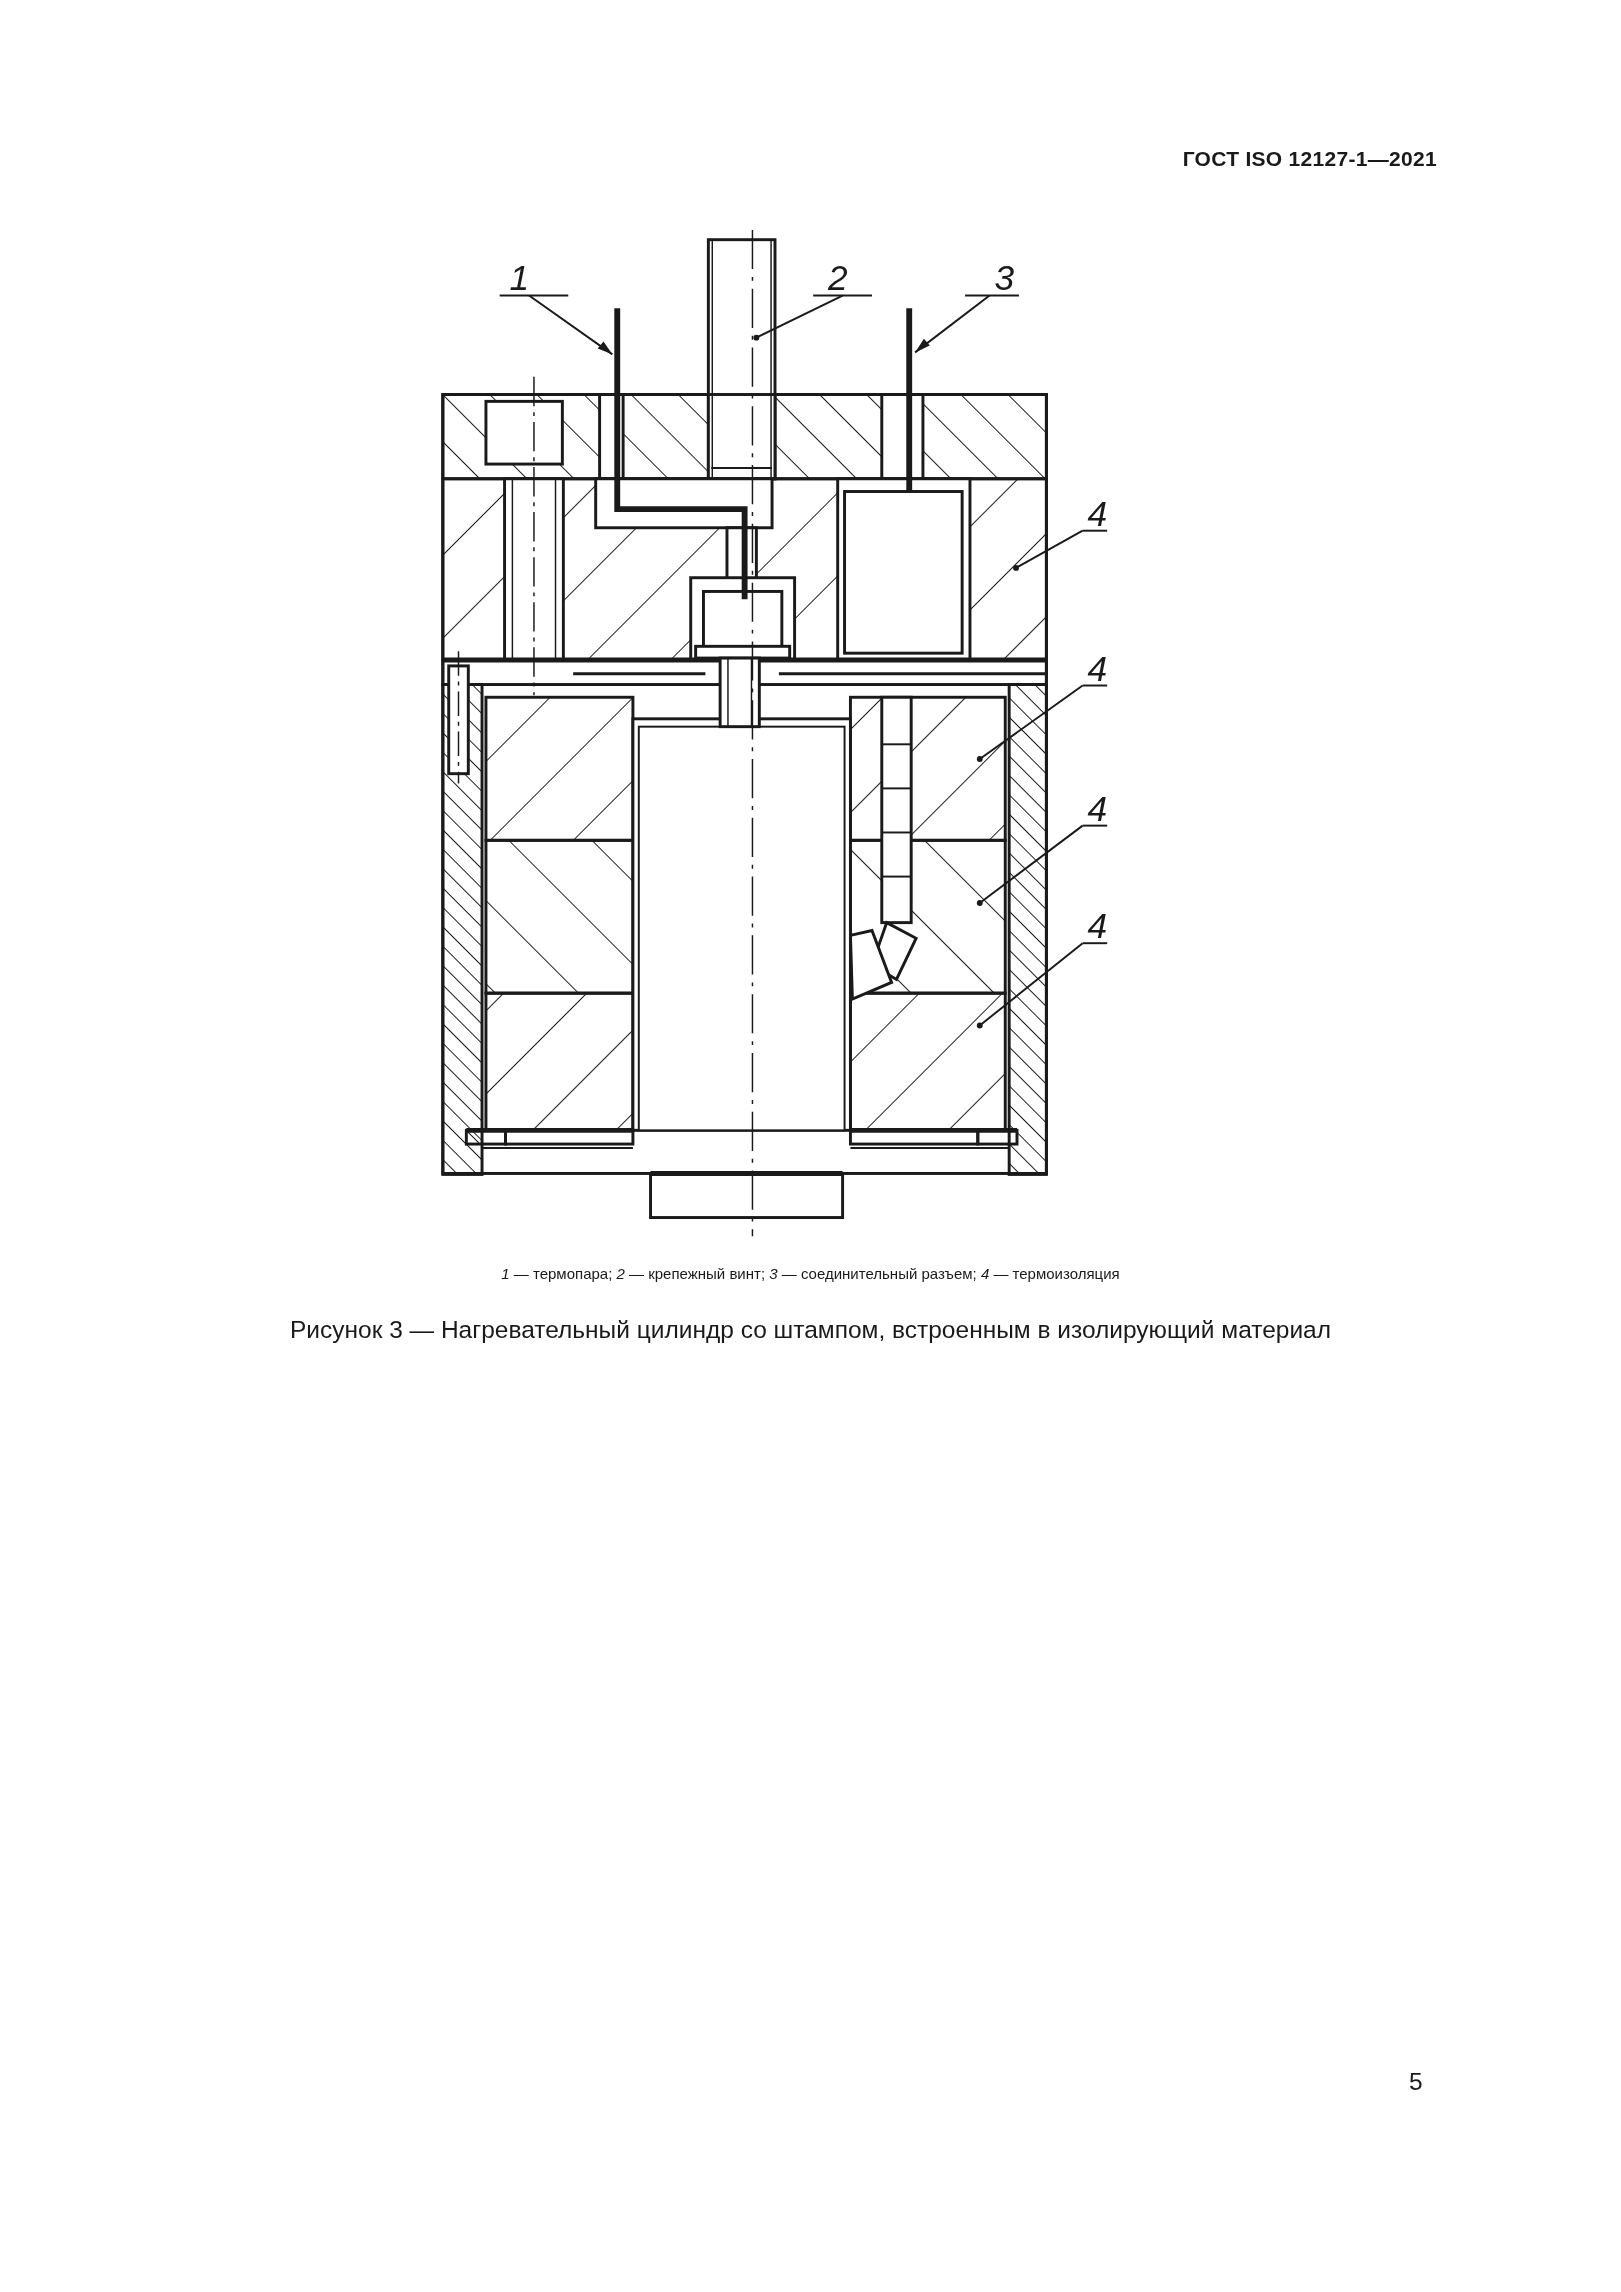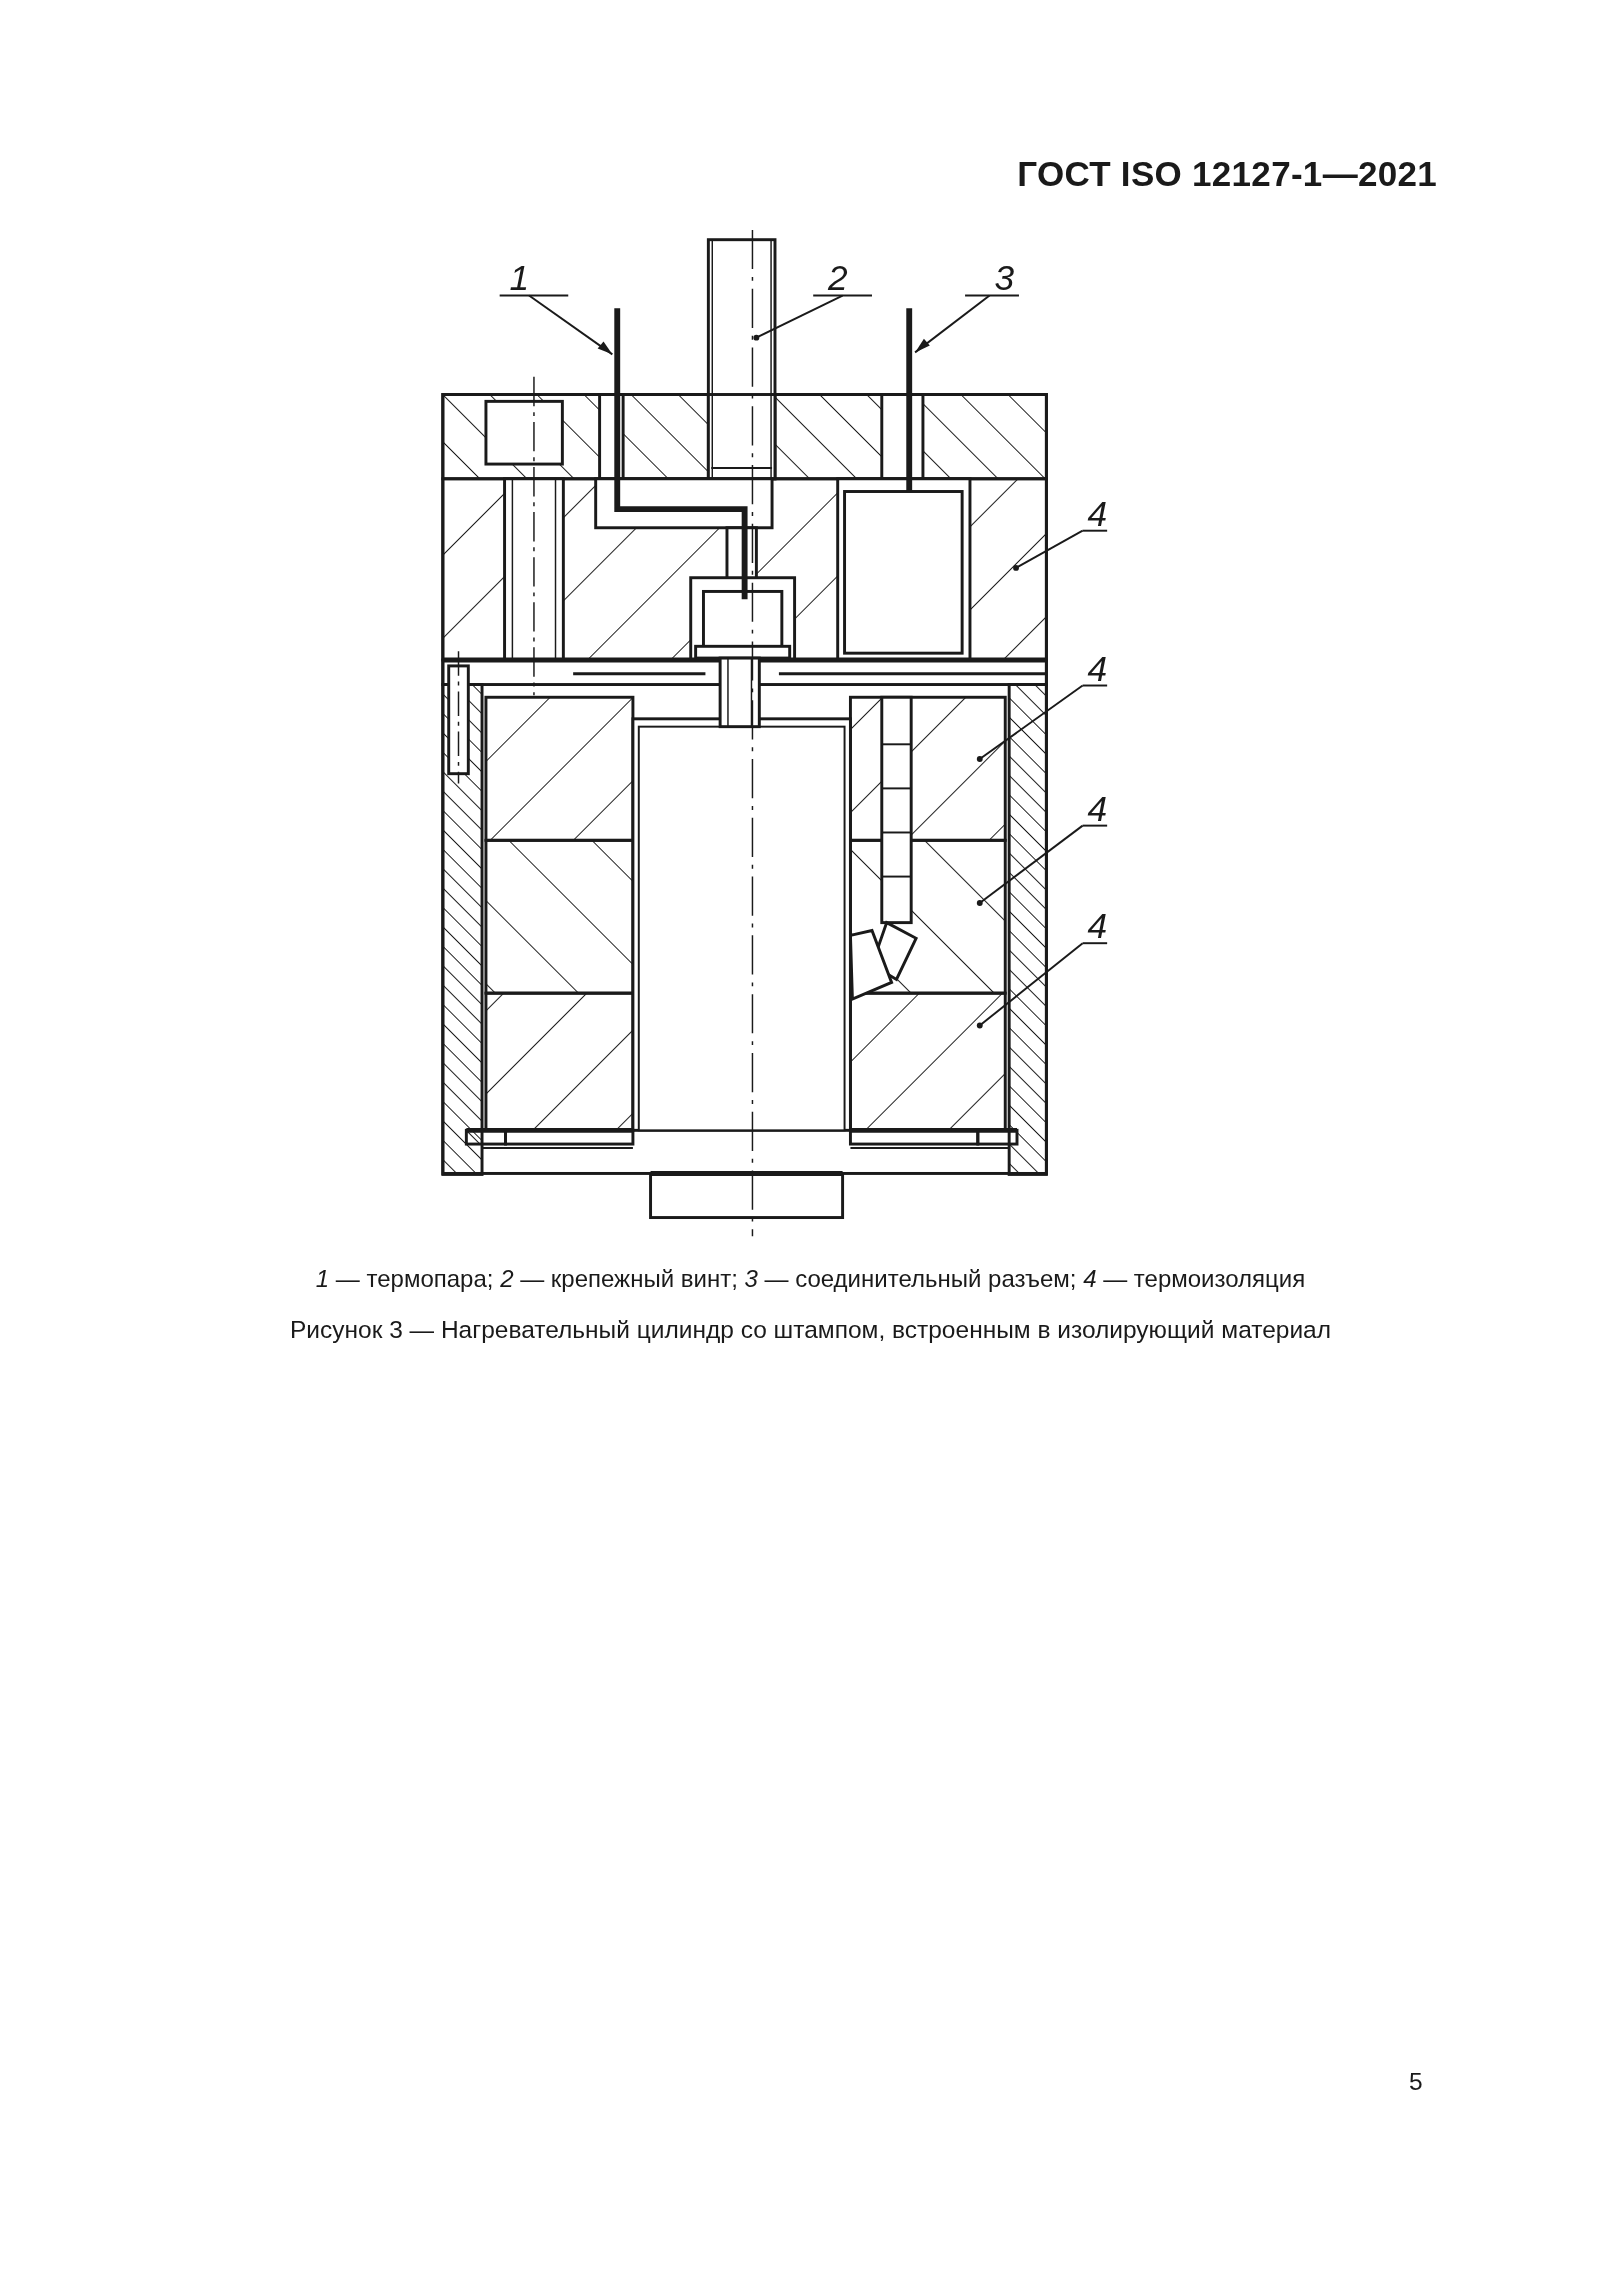--- a/index.html
+++ b/index.html
@@ -1,20 +1,20 @@
 <!DOCTYPE html>
 <html><head>
 <meta charset="utf-8">
 <style>
   html, body { margin:0; padding:0; background:#ffffff; }
   body { width:1621px; height:2293px; position:relative; overflow:hidden; font-family:"Liberation Sans", sans-serif; color:#1a1a1a; }
-  .std-header { position:absolute; top:147px; right:184px; font-weight:bold; font-size:35px; letter-spacing:0.3px;margin-top:7px; }
+  .std-header { position:absolute; top:147px; right:184px; font-weight:bold; font-size:21px; letter-spacing:0.3px; }
   .figure { position:absolute; left:431px; top:225px; width:784px; height:1019px; }
   .figure svg { display:block; }
-  .legend-line { position:absolute; top:1265px; left:0; width:1621px; text-align:center; font-size:24px; }
+  .legend-line { position:absolute; top:1265px; left:0; width:1621px; text-align:center; font-size:15px; }
   .legend-line i { font-style:italic; }
   .caption { position:absolute; top:1308px; left:0; width:1621px; text-align:center; font-size:24.5px;margin-top:8px; }
   .page-number { position:absolute; top:2068px; left:1409px; font-size:24.5px; }
   .callout { font-family:"Liberation Sans", sans-serif; font-style:italic; font-size:36px; fill:#1a1a1a; }
 </style>
 </head>
 <body>
 
 <div class="std-header">ГОСТ ISO 12127-1—2021</div>
 

